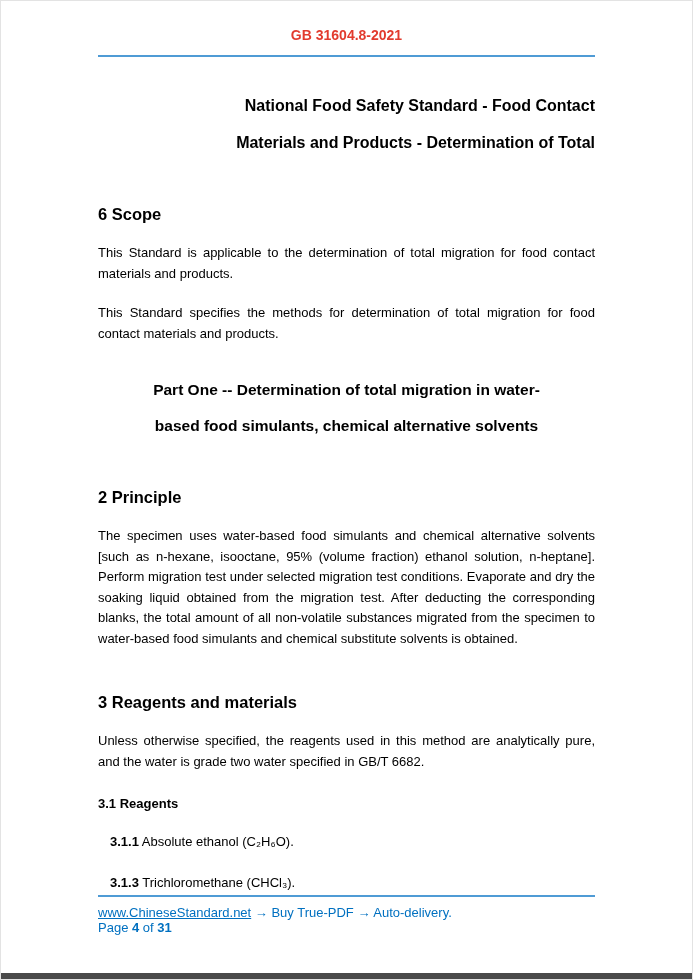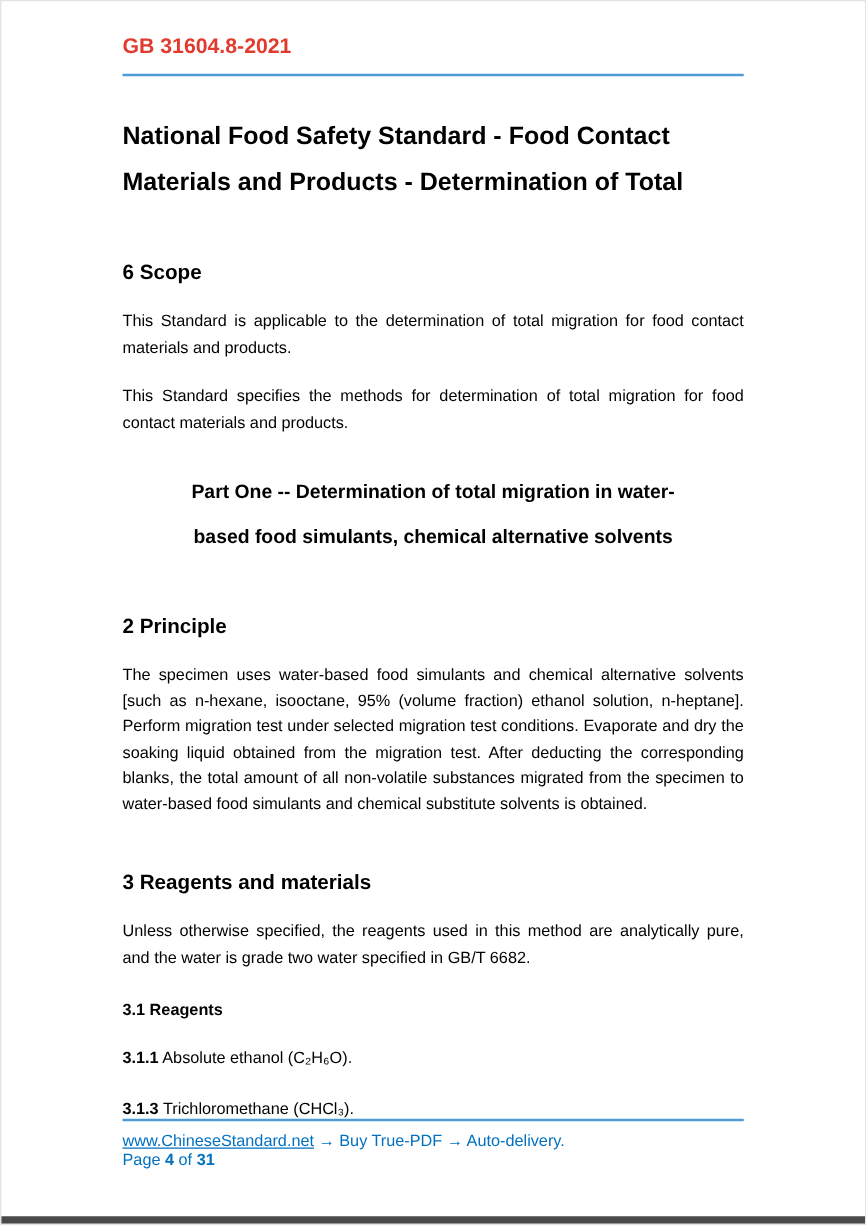--- a/index.html
+++ b/index.html
@@ -14,34 +14,34 @@
     height:980px;
     box-sizing:border-box;
     background:#ffffff;
     border:1px solid #e3e3e3;
     font-family:"Liberation Sans","DejaVu Sans",sans-serif;
     color:#000;
     padding:26px 97px 0 97px;
     overflow:hidden;
   }
   .doc-number{
-    text-align:left;
+    text-align:center;
     color:var(--header-red);
-    font-size:17px;
+    font-size:14px;
     font-weight:bold;
   }
   .rule{
     border:none;
     border-top:2px solid var(--rule-blue);
     margin:12px 0 0 0;
   }
   .doc-title{
     margin:30px 0 0 0;
-    text-align:left;
-    font-size:20px;
+    text-align:right;
+    font-size:16px;
     font-weight:bold;
   }
   .doc-title .line{display:block;line-height:37px;}
   h2.section{
     font-size:16.5px;
     font-weight:bold;
     margin:44px 0 0 0;
   }
   p.body-text{
     font-size:13px;
@@ -57,21 +57,21 @@
   }
   .part-heading .line{display:block;line-height:36px;}
   .subheading{
     font-size:13px;
     font-weight:bold;
     margin:24px 0 0 0;
   }
   .reagent-item{
     font-size:13px;
     line-height:20px;
-    margin:21px 0 0 0;
+    margin:21px 0 0 12px;
   }
   .reagent-item .label{font-weight:bold;}
   .footer{
     position:absolute;
     left:97px;
     right:97px;
     bottom:44px;
     border-top:2px solid var(--rule-blue);
     padding-top:8px;
     display:flex;

